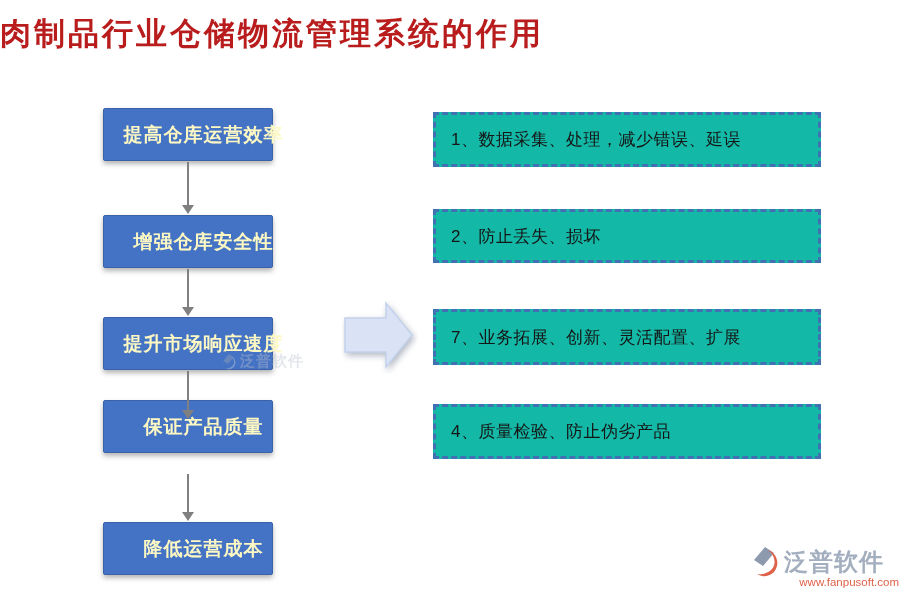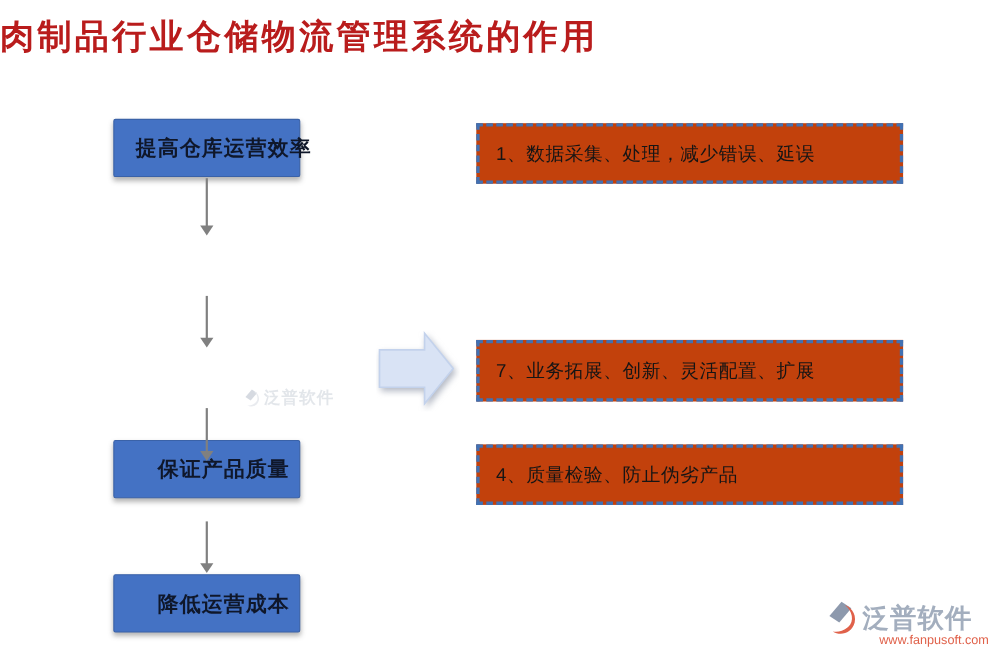--- a/index.html
+++ b/index.html
@@ -11,39 +11,39 @@
     position:absolute; top:13px; left:0; width:100%;
     text-align:left; font-size:31px; font-weight:bold;
     color:#b91c1c; letter-spacing:3px; white-space:nowrap;
   }
   
   .bluebox {
     position:absolute; left:103px; width:170px; height:53px;
     background:#4472C4; border:1px solid #3A62A8; border-radius:2px;
     box-shadow:0 3px 5px rgba(90,90,90,0.45);
     display:flex; align-items:center; justify-content:center;
-    color:#0f172a; font-weight:bold; font-size:19px; letter-spacing:1px;
+    color:#fef9c3; font-weight:bold; font-size:19px; letter-spacing:1px;
     box-sizing:border-box; white-space:nowrap;padding-left:31px;
   }
   .lb1{top:108px}.lb2{top:215px}.lb3{top:317px}.lb4{top:400px}.lb5{top:522px}
   
   .connector { position:absolute; left:180px; width:15px; }
   .connector .line { position:absolute; left:7px; top:0; width:2px; bottom:8px; background:#808080; }
   .connector .head {
     position:absolute; bottom:0; left:2px; width:0; height:0;
     border-left:6px solid transparent; border-right:6px solid transparent;
     border-top:9px solid #808080;
   }
   .c1{top:162px;height:52px}.c2{top:269px;height:47px}.c3{top:371px;height:48px}.c4{top:474px;height:47px}
   
   .bigarrow { position:absolute; left:342px; top:300px; }
   
   .dashbox {
     position:absolute; left:433px; width:388px;
-    border:3px dashed #4171B3; background:#c2410c; box-sizing:border-box;
+    border:3px dashed #4171B3; background:#14b8a6; box-sizing:border-box;
     display:flex; align-items:center; padding-left:15px;
     font-size:17px; color:#151515; letter-spacing:0.5px; white-space:nowrap;
   }
   .rb1{top:112px;height:55px}.rb2{top:209px;height:54px}.rb3{top:309px;height:56px}
   .rb4{top:404px;height:55px}.rb5{top:501px;height:87px}
   
   .logo { position:absolute; left:751px; top:545px; width:148px; }
   .logo-row { display:flex; align-items:center; }
   .logo-text { font-size:24px; font-weight:bold; color:#A3AEBE; letter-spacing:1px; white-space:nowrap; }
   .logo-url { font-size:11.5px; color:#E0614A; text-align:right; padding-left:24px; margin-top:-3px; white-space:nowrap; }
@@ -53,20 +53,26 @@
 </style>
 </head>
 <body>
 
 <div class="stage">
 
   <div class="title">肉制品行业仓储物流管理系统的作用</div>
 
   <div class="bluebox lb1">
     <span>提高仓库运营效率</span>
+  </div>
+  <div class="bluebox lb2">
+    <span>增强仓库安全性</span>
+  </div>
+  <div class="bluebox lb3">
+    <span>提升市场响应速度</span>
   </div>
   <div class="bluebox lb4">
     <span>保证产品质量</span>
   </div>
   <div class="bluebox lb5">
     <span>降低运营成本</span>
   </div>
 
   <div class="connector c1">
       <div class="line"></div>
@@ -85,20 +91,23 @@
       <div class="head"></div>
     </div>
 
   <svg class="bigarrow" width="76" height="74" viewBox="0 0 76 74">
     <polygon points="3,18 44,18 44,3 70,35 44,67 44,52 3,52" fill="#D9E3F5" stroke="#C3D2EC" stroke-width="1.5" style="filter:drop-shadow(2px 3px 3px rgba(120,130,150,0.55));"></polygon>
   </svg>
 
   <div class="dashbox rb1">
     <span>1、数据采集、处理，减少错误、延误</span>
   </div>
+  <div class="dashbox rb2">
+    <span>2、防止丢失、损坏</span>
+  </div>
   <div class="dashbox rb3">
     <span>7、业务拓展、创新、灵活配置、扩展</span>
   </div>
   <div class="dashbox rb4">
     <span>4、质量检验、防止伪劣产品</span>
   </div>
 
   <div class="watermark">
     <svg width="17" height="18" viewBox="0 0 30 34" style="margin-right:2px;">
       <polygon points="3,15 14,2 23,8 12,21" fill="#9AA5B6"></polygon>

